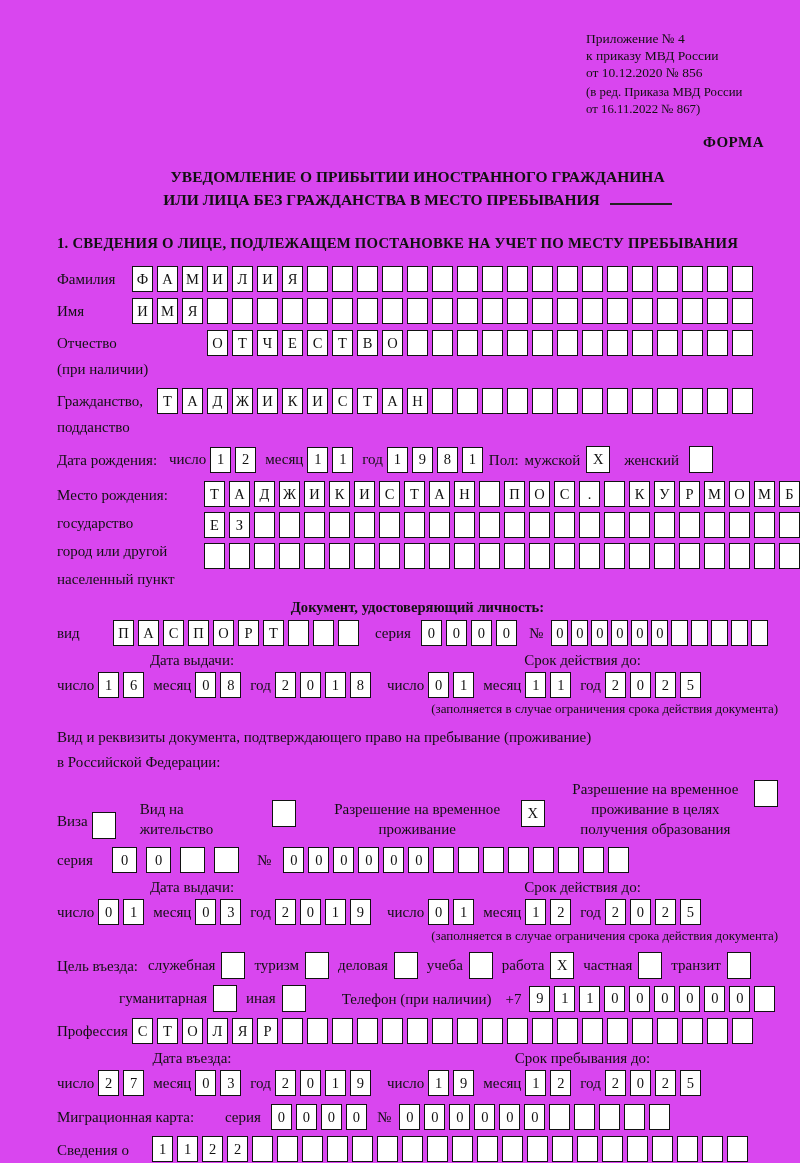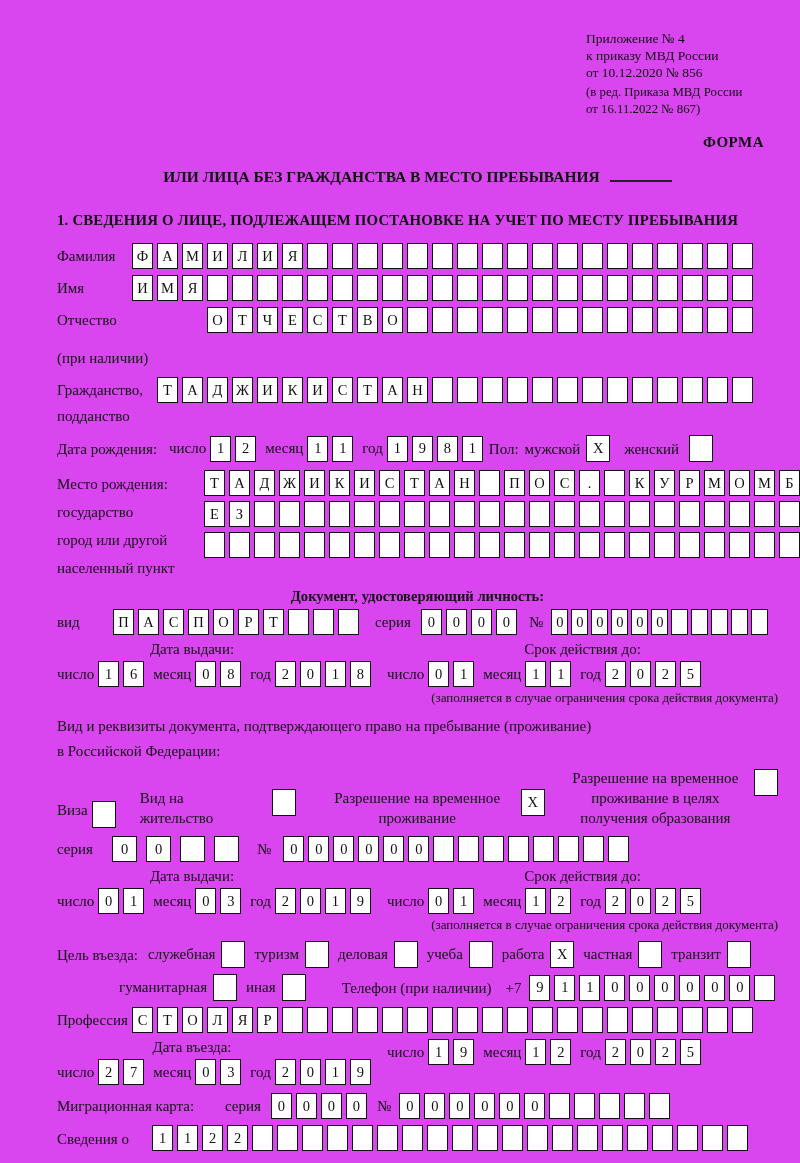--- a/index.html
+++ b/index.html
@@ -21,21 +21,21 @@
   .ref div:nth-child(4){ margin-top:3px; }
   .forma { text-align:right; font-weight:bold; font-size:15px; padding-right:14px; margin-top:16px; letter-spacing:.5px; }
   .title { text-align:center; font-weight:bold; font-size:15.5px; line-height:23px; margin-top:14px; }
   .blank-line { display:inline-block; width:62px; border-bottom:2px solid #222; height:13px; margin-left:10px; }
   .sec-heading { font-weight:bold; font-size:14.8px; margin-top:24px; margin-bottom:14px; letter-spacing:.2px; }
 
   
   .row { display:flex; align-items:center; margin-bottom:6px; }
   .row.top { align-items:flex-start; }
   .lbl { flex:none; line-height:18px; }
-  .w75 { width:75px; } .w150{ width:150px;gap:12px; } .w100{ width:100px; } .w147{ width:147px; } .w95{ width:95px; }
+  .w75 { width:75px; } .w150{ width:150px; } .w100{ width:100px; } .w147{ width:147px; } .w95{ width:95px; }
   .lbl2 { flex:none; display:flex; flex-direction:column; line-height:26px; }
 
   
   .cells { display:inline-flex; gap:4px; flex:none; }
   .cell {
     width:21px; height:26px; flex:none;
     border:1.6px solid #111;
     display:inline-flex; align-items:center; justify-content:center;
     font-size:14.5px; background:#fff; font-family:inherit;
   }
@@ -95,20 +95,21 @@
     <div>Приложение № 4</div>
     <div>к приказу МВД России</div>
     <div>от 10.12.2020 № 856</div>
     <div class="ref-sub">(в ред. Приказа МВД России</div>
     <div class="ref-sub">от 16.11.2022 № 867)</div>
   </div>
 
   <div class="forma">ФОРМА</div>
 
   <div class="title">
+    <div>УВЕДОМЛЕНИЕ О ПРИБЫТИИ ИНОСТРАННОГО ГРАЖДАНИНА</div>
     <div>
       <span>ИЛИ ЛИЦА БЕЗ ГРАЖДАНСТВА В МЕСТО ПРЕБЫВАНИЯ</span><span class="blank-line"></span>
     </div>
   </div>
 
   <div class="sec-heading">1. СВЕДЕНИЯ О ЛИЦЕ, ПОДЛЕЖАЩЕМ ПОСТАНОВКЕ НА УЧЕТ ПО МЕСТУ ПРЕБЫВАНИЯ</div>
 
   <div class="row">
     <span class="lbl w75">Фамилия</span>
     <span class="cells">
@@ -652,20 +653,21 @@
             <span class="dw">год</span>
             <span class="cells dcells">
               <span class="cell">2</span>
               <span class="cell">0</span>
               <span class="cell">1</span>
               <span class="cell">9</span>
             </span>
           </div>
       </div>
       <div class="dp-right">
+        <div class="dp-head">Срок пребывания до:</div>
         <div class="dategrp">
             <span class="dw">число</span>
             <span class="cells dcells">
               <span class="cell">1</span>
               <span class="cell">9</span>
             </span>
             <span class="dw">месяц</span>
             <span class="cells dcells">
               <span class="cell">1</span>
               <span class="cell">2</span>

